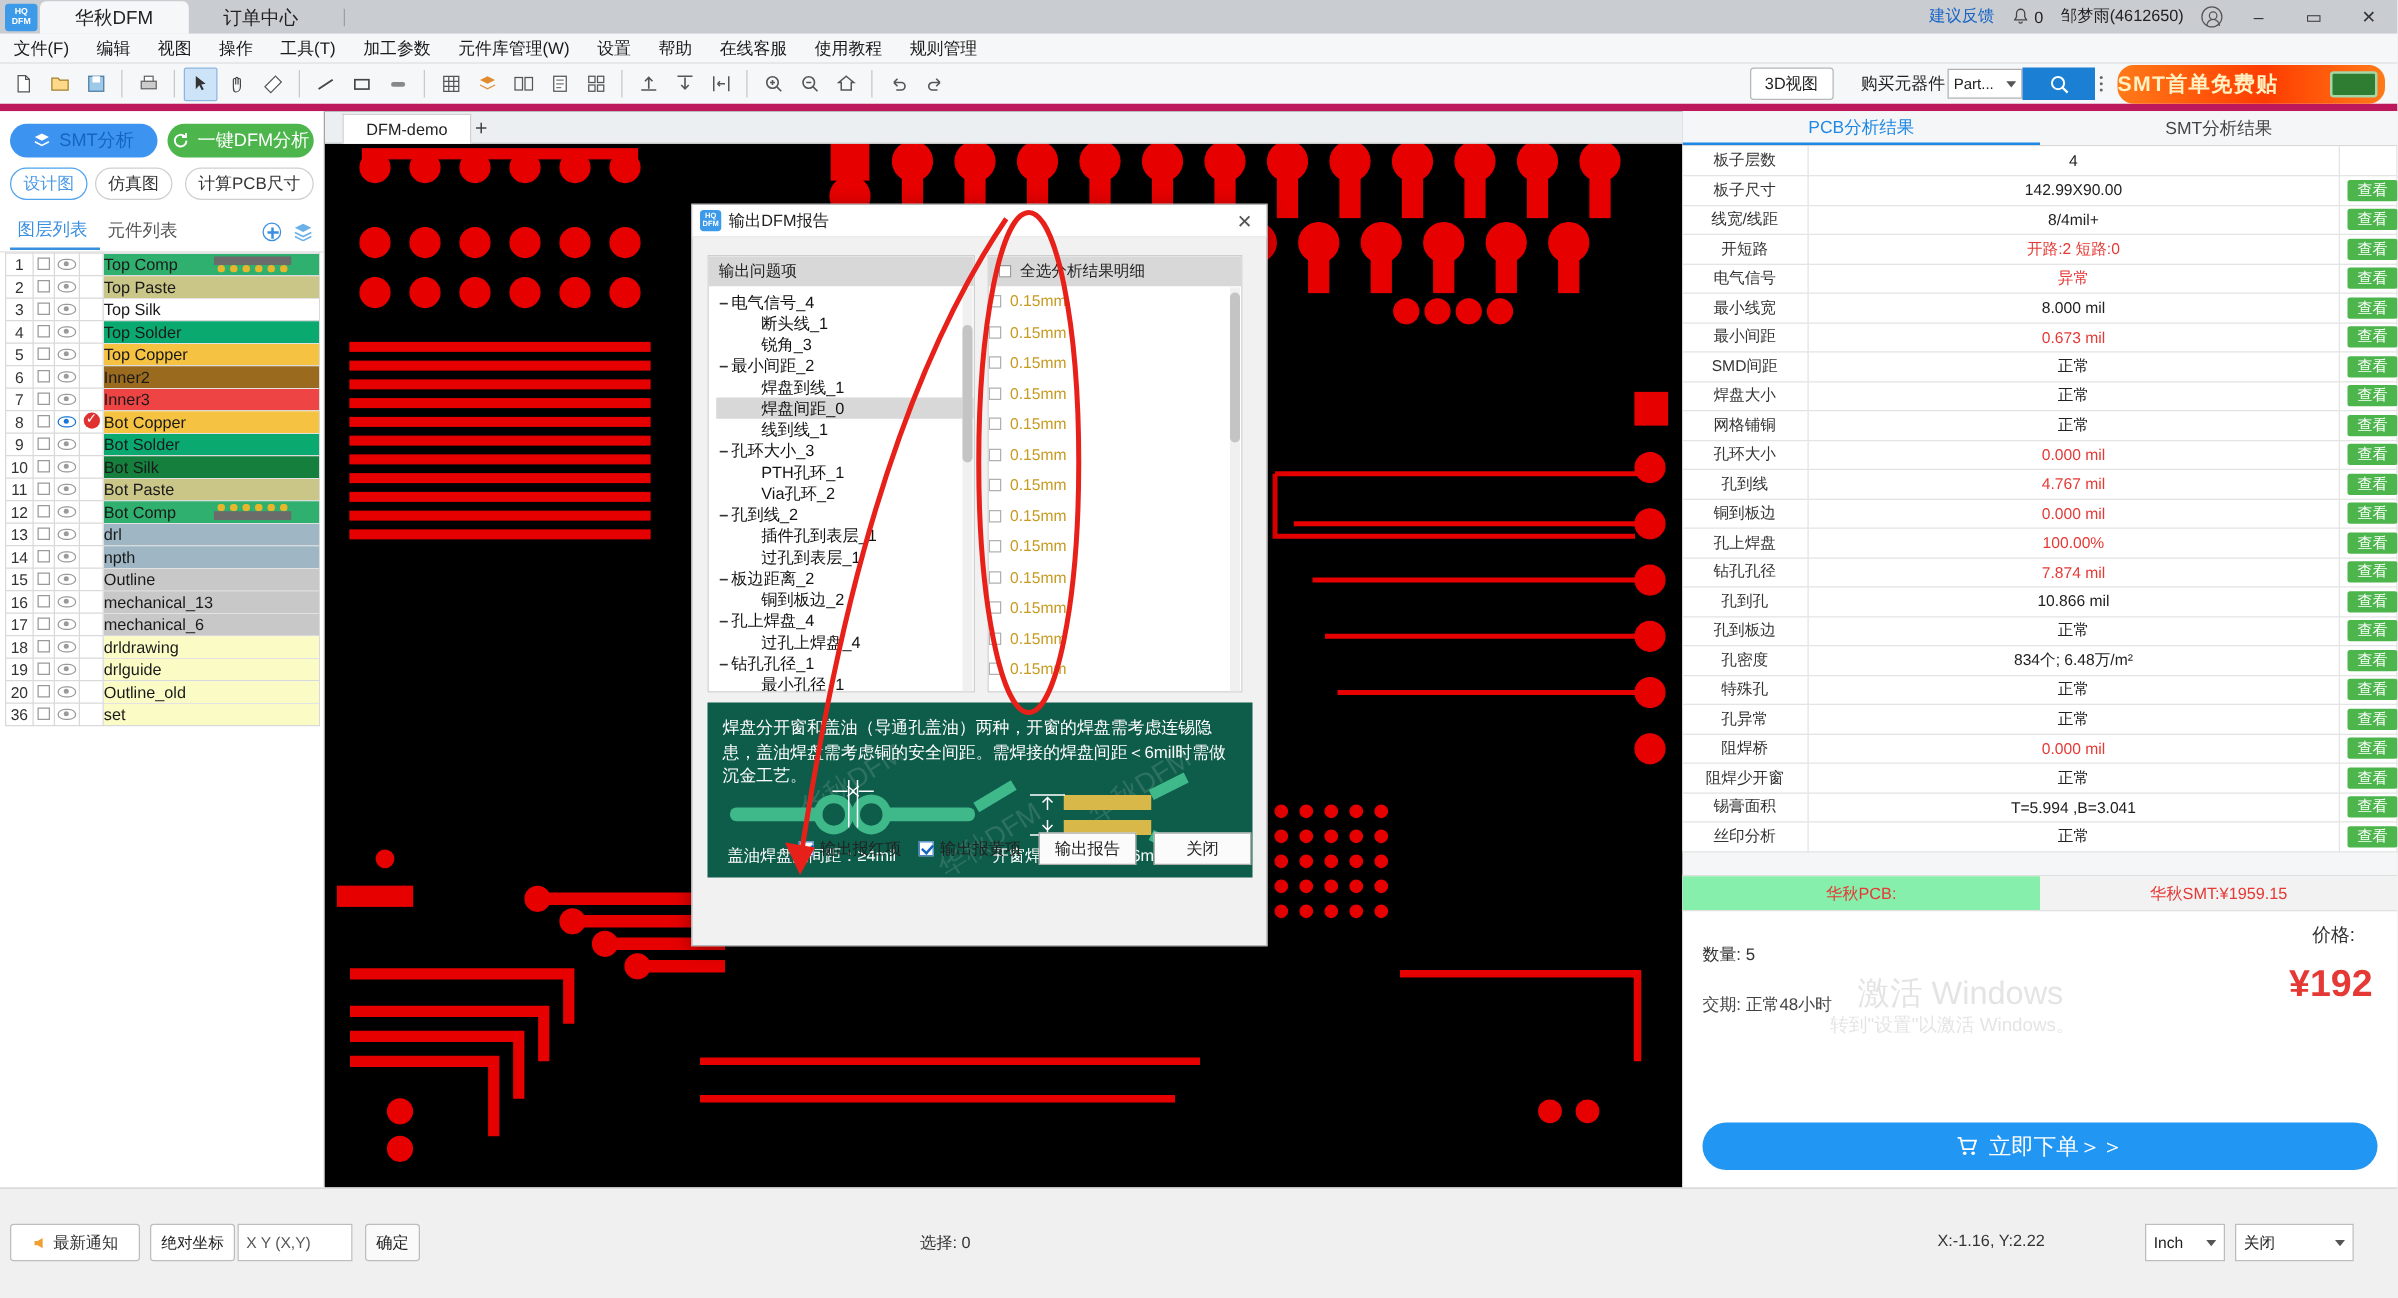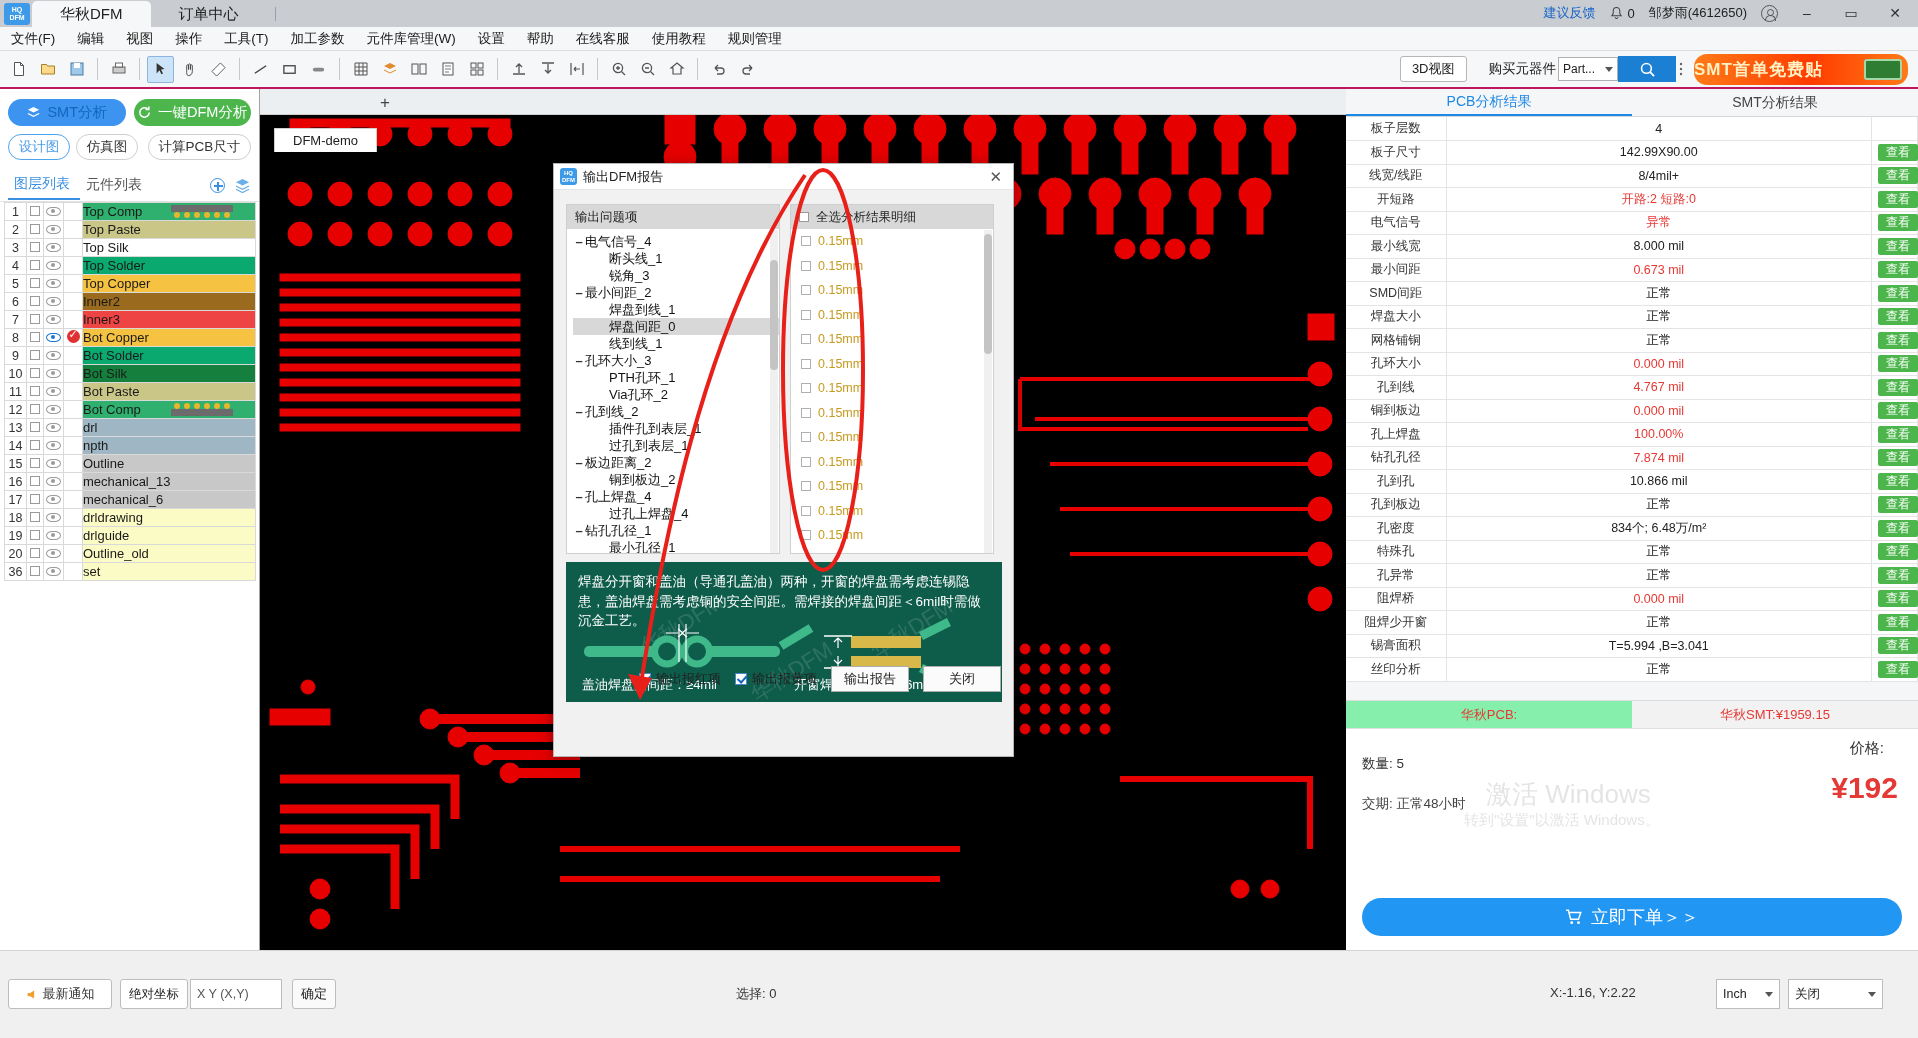--- a/index.html
+++ b/index.html
@@ -37,21 +37,21 @@
   
   .menubar{
     position:absolute; top:27px; left:0; width:1918px; height:24px;
     background:#f6f7f8; border-bottom:1px solid #dcdcdc; display:flex; align-items:center;
   }
   .menu{ padding:0 11px; height:22px; line-height:22px; font-size:13.5px; color:#1a1a1a; cursor:default;}
 
   
   .toolbar{
     position:absolute; top:51px; left:0; width:1918px; height:38px;
-    background:#f6f7f8; border-bottom:2px solid #be185d; display:flex; align-items:center; padding-left:4px;
+    background:#f6f7f8; border-bottom:6px solid #be185d; display:flex; align-items:center; padding-left:4px;
   }
   .tbtn{ width:27px;height:27px;margin:0 1px; display:flex;align-items:center;justify-content:center;
     border:1px solid transparent; border-radius:2px; cursor:pointer; color:#3a3a3a;}
   .tbtn.sel{border-color:#8ab6e0;background:#cde3f7;}
   .tsep{ width:1px;height:22px;background:#c8c8c8;margin:0 6px;}
   .tb-right{ margin-left:auto; display:flex; align-items:center; gap:0; padding-right:2px;}
   .view3d{ border:1px solid #b6b6b6;background:#fff;border-radius:3px;padding:3px 11px;font-size:13px;cursor:pointer;}
   .buylabel{ font-size:13.5px; margin:0 2px 0 22px;}
   .partsel{ width:60px;height:24px;border:1px solid #b0b0b0;background:#fff;font-size:12px;
      display:flex;align-items:center;padding:0 4px; justify-content:space-between;}
@@ -98,21 +98,21 @@
   .eyeic:after{content:"";position:absolute;left:4.2px;top:1.2px;width:4px;height:4px;border-radius:50%;background:#9a9a9a;}
   .eyeic.on{border-color:#1976d2;} .eyeic.on:after{background:#1976d2;}
   .redflag{display:inline-block;width:13px;height:13px;border-radius:50%;background:#e03131;position:relative;}
   .redflag:after{content:"✓";position:absolute;left:2px;top:-2px;color:#fff;font-size:11px;font-weight:bold;}
   .swatch{position:absolute;right:4px;top:2px;height:13px;width:80px;}
 
   
   .canvas{ position:absolute; top:89px; left:260px; width:1086px; height:861px; background:#000; overflow:hidden;}
   .tabbar{ position:absolute; top:89px; left:260px; width:1086px; height:26px; background:#eceff1; z-index:6; border-bottom:1px solid #cfcfcf;}
   .doctab{ position:absolute; left:14px; top:2px; height:24px; padding:0 18px; background:#fff;
-    border:1px solid #cfcfcf; border-bottom:none; display:flex;align-items:center; font-size:13px;margin-top:37px;}
+    border:1px solid #cfcfcf; border-bottom:none; display:flex;align-items:center; font-size:13px;}
   .plustab{ position:absolute; left:120px; top:4px; font-size:17px; color:#444; cursor:pointer;}
 
   
   .rightpanel{ position:absolute; top:89px; left:1346px; width:572px; height:861px; background:#f5f6f7;}
   .rtabs{ display:flex; height:28px; border-bottom:1px solid #d8d8d8; background:#f5f6f7;}
   .rtab{ flex:1; display:flex;align-items:center;justify-content:center; font-size:14px; color:#444; cursor:pointer;}
   .rtab.on{ color:#1e88e5; border-bottom:2px solid #1e88e5;}
   table.results{ width:100%; border-collapse:collapse; font-size:12.5px; table-layout:fixed;}
   table.results td{ border-bottom:1px solid #e4e4e4; border-right:1px solid #e4e4e4; height:23.5px; padding:0 6px;}
   td.rlabel{ width:100px; text-align:center; color:#333; background:#fff;}
@@ -162,21 +162,21 @@
   .dlg-body{ position:relative; padding:14px 12px 0 12px;}
   .panes{ display:flex; gap:10px;}
   .pane-l{ width:214px; height:350px; background:#fff; border:1px solid #cfcfcf; position:relative; overflow:hidden;}
   .pane-r{ width:204px; height:350px; background:#fff; border:1px solid #cfcfcf; position:relative; overflow:hidden;}
   .pane-head{ height:24px; background:#d8d8d8; display:flex; align-items:center; padding:0 8px; font-size:12.5px;color:#222;}
   .tree{ padding:4px 0 0 6px; font-size:13px; color:#111;}
   .tnode{ height:17px; display:flex; align-items:center; white-space:nowrap;}
   .tnode .minus{ width:12px; display:inline-block; text-align:center; color:#333; font-weight:bold;}
   .tnode.child{ padding-left:36px;}
   .tnode.sel{ background:#d8d8d8;}
-  .chkrow{ height:24.5px; display:flex; align-items:center; padding-left:10px; font-size:12.5px; color:#c79a20;}
+  .chkrow{ height:24.5px; display:flex; align-items:center; font-size:12.5px; color:#c79a20;}
   .chkrow .chk{ margin-right:7px; border-color:#b0b0b0;}
   .scroll{ position:absolute; right:1px; top:25px; width:8px; height:324px; background:#f0f0f0;}
   .thumb{ position:absolute; width:8px; background:#c4c4c4; border-radius:4px;}
   .info{ margin-top:8px; width:436px; height:140px; background:#0e5c4a; position:relative; overflow:hidden; color:#fff;}
   .info .txt{ padding:10px 12px 0 12px; font-size:13.5px; line-height:1.45;}
   .info .cap{ position:absolute; bottom:8px; font-size:13px;}
   .cap1{ left:16px;} .cap2{ left:228px;}
   .wm{ position:absolute; color:rgba(255,255,255,.13); font-size:22px; transform:rotate(-32deg);}
   .dlg-foot{ position:absolute; bottom:10px; right:12px; display:flex; align-items:center; gap:14px; font-size:13px;}
   .ckbx{ display:flex; align-items:center; gap:5px; cursor:pointer;}

